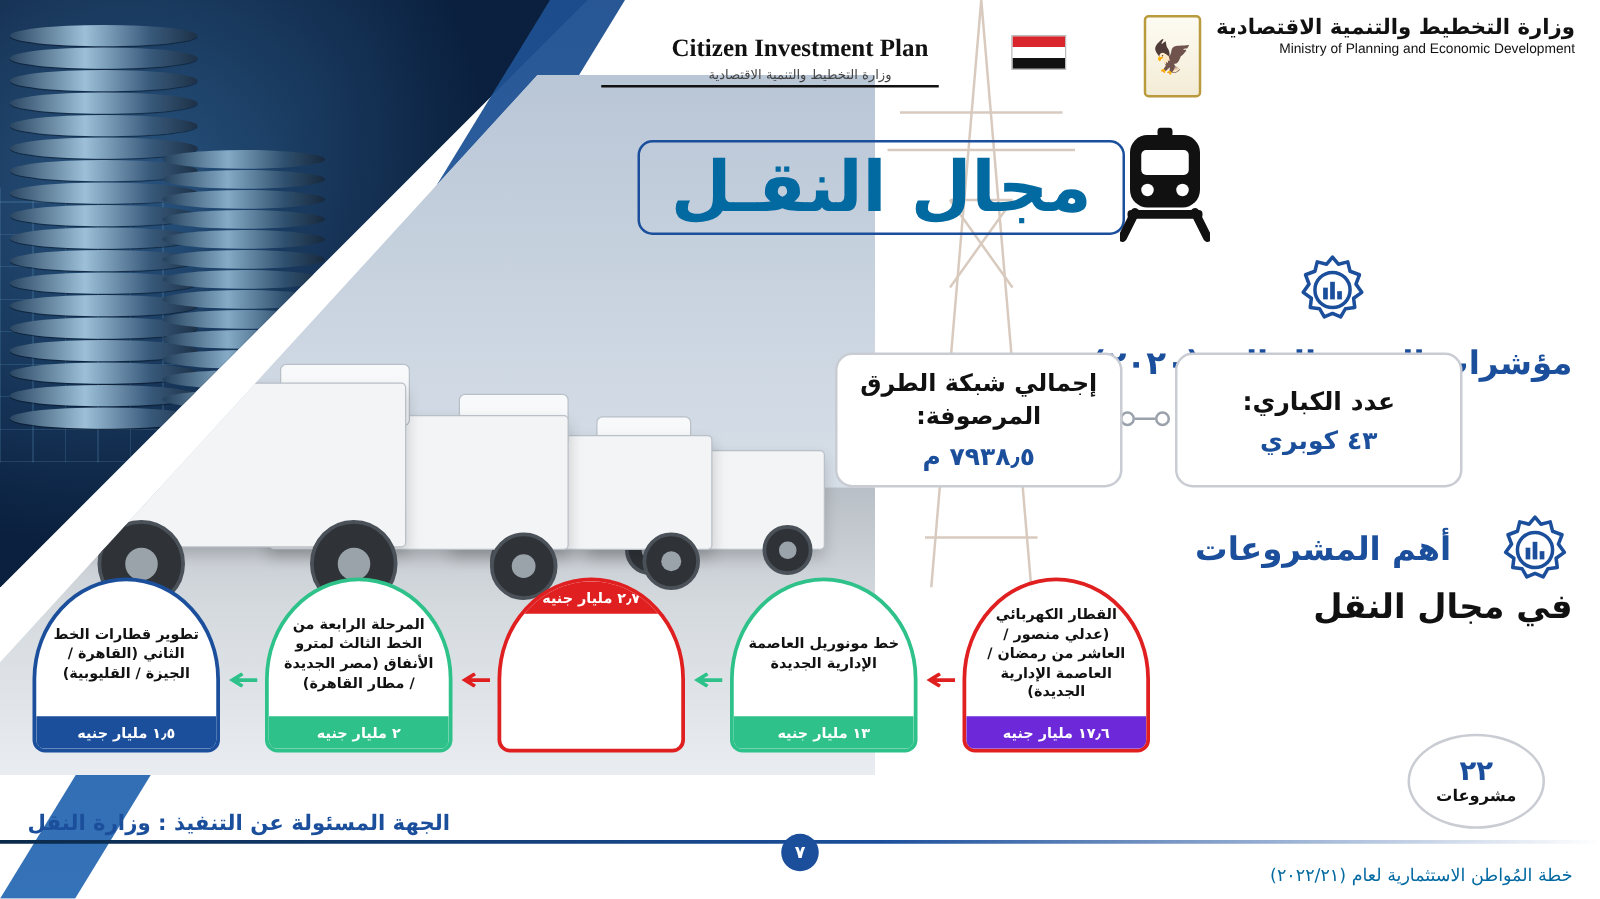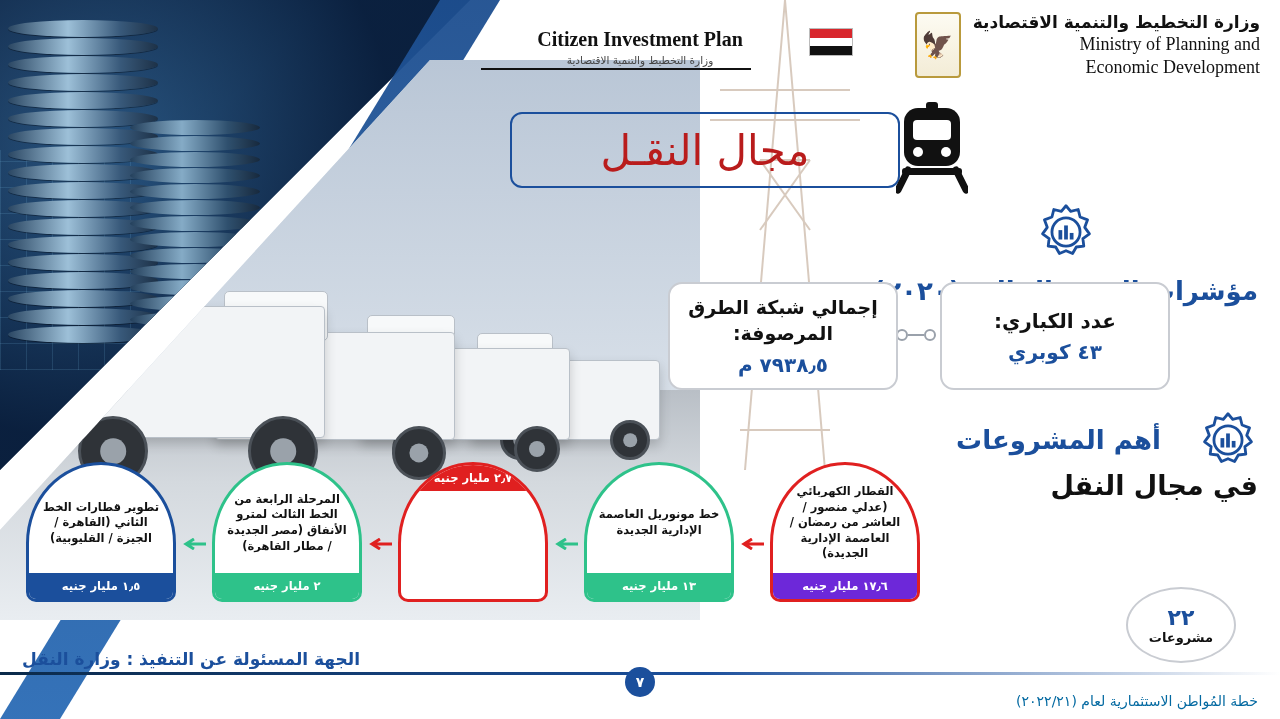--- a/index.html
+++ b/index.html
@@ -111,21 +111,21 @@
   
   .header-right {
     position: absolute; right: 20px; top: 12px;
     display: flex; align-items: flex-start; gap: 12px;
   }
   .ministry-text { text-align: right; line-height: 1.25; }
   .ministry-ar {
     font-size: 17px; font-weight: bold; color: #111; font-family: "DejaVu Sans", sans-serif;
   }
   .ministry-en {
-    font-size: 18px; color: #111; font-family: Liberation Serif, serif; max-width: 250px;
+    font-size: 11px; color: #111; font-family: Liberation Sans, sans-serif; max-width: 250px;
   }
   .eagle-emblem {
     width: 46px; height: 66px; border: 2px solid #b99a3c; border-radius: 4px;
     background: linear-gradient(180deg,#fdfbf2,#f3ecd6);
     display: flex; align-items: center; justify-content: center;
     color: #b08d2e; font-size: 26px;
   }
 
   .logo-block {
     position: absolute; left: 50%; top: 10px; transform: translateX(-50%);
@@ -154,21 +154,21 @@
 
   
   .title-chip {
     position: absolute; right: 380px; top: 112px;
     width: 390px; height: 76px;
     border: 2px solid #1b4f9c; border-radius: 12px;
     display: flex; align-items: center; justify-content: center;
   }
   .title-chip span {
     font-family: "DejaVu Sans", sans-serif;
-    font-size: 42px; font-weight: normal; color: #b91c1c;
+    font-size: 56px; font-weight: bold; color: #0369a1;
   }
   .train-icon {
     position: absolute; right: 312px; top: 102px; width: 72px; height: 92px;
   }
 
   
   .section {
     position: absolute; display: flex; align-items: center; gap: 14px; direction: rtl;
   }
   .section-title {

